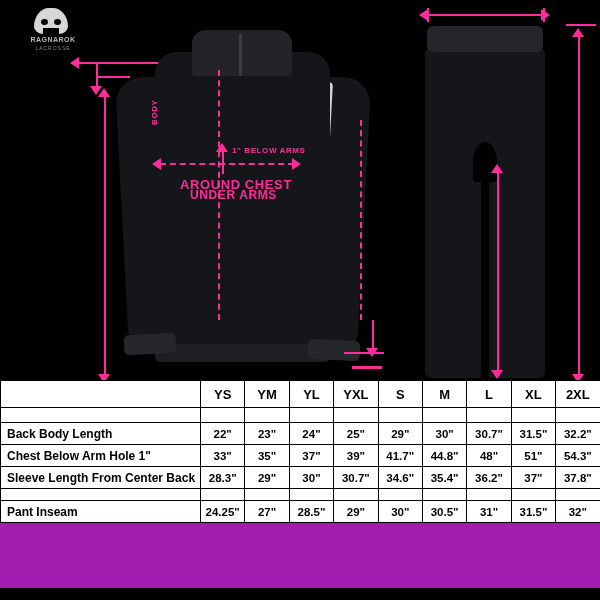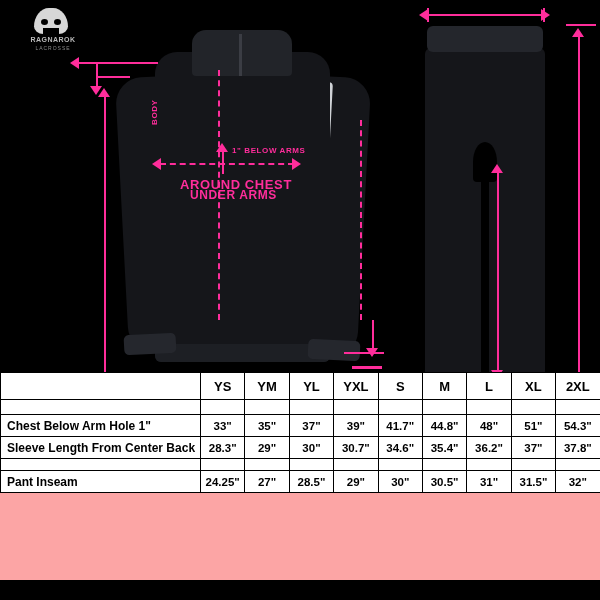--- a/index.html
+++ b/index.html
@@ -236,23 +236,23 @@
     white-space: nowrap;
   }
   .mlabel.vert {
     transform: rotate(-90deg);
     transform-origin: left top;
   }
 
   
   .table-wrap {
     position: absolute;
-    left: 0; top: 372px;
+    left: 0; top: 380px;
     width: 600px; height: 208px;
-    background: #fca5a5;
+    background: #a21caf;
   }
   table {
     border-collapse: collapse;
     width: 600px;
     table-layout: fixed;
   }
   td, th {
     border: 1px solid #000;
     font-size: 11.5px;
     font-weight: bold;
@@ -389,20 +389,32 @@
             <td></td>
           <td></td>
             <td></td>
             <td></td>
           <td></td>
             <td></td>
             <td></td>
         </tr>
 
         <tr>
+          <td class="label-col">Back Body Length</td>
+          <td>22"</td>
+          <td>23"</td>
+          <td>24"</td>
+          <td>25"</td>
+          <td>29"</td>
+          <td>30"</td>
+          <td>30.7"</td>
+          <td>31.5"</td>
+          <td>32.2"</td>
+        </tr>
+        <tr>
           <td class="label-col">Chest Below Arm Hole 1"</td>
           <td>33"</td>
           <td>35"</td>
           <td>37"</td>
           <td>39"</td>
           <td>41.7"</td>
           <td>44.8"</td>
           <td>48"</td>
           <td>51"</td>
           <td>54.3"</td>

